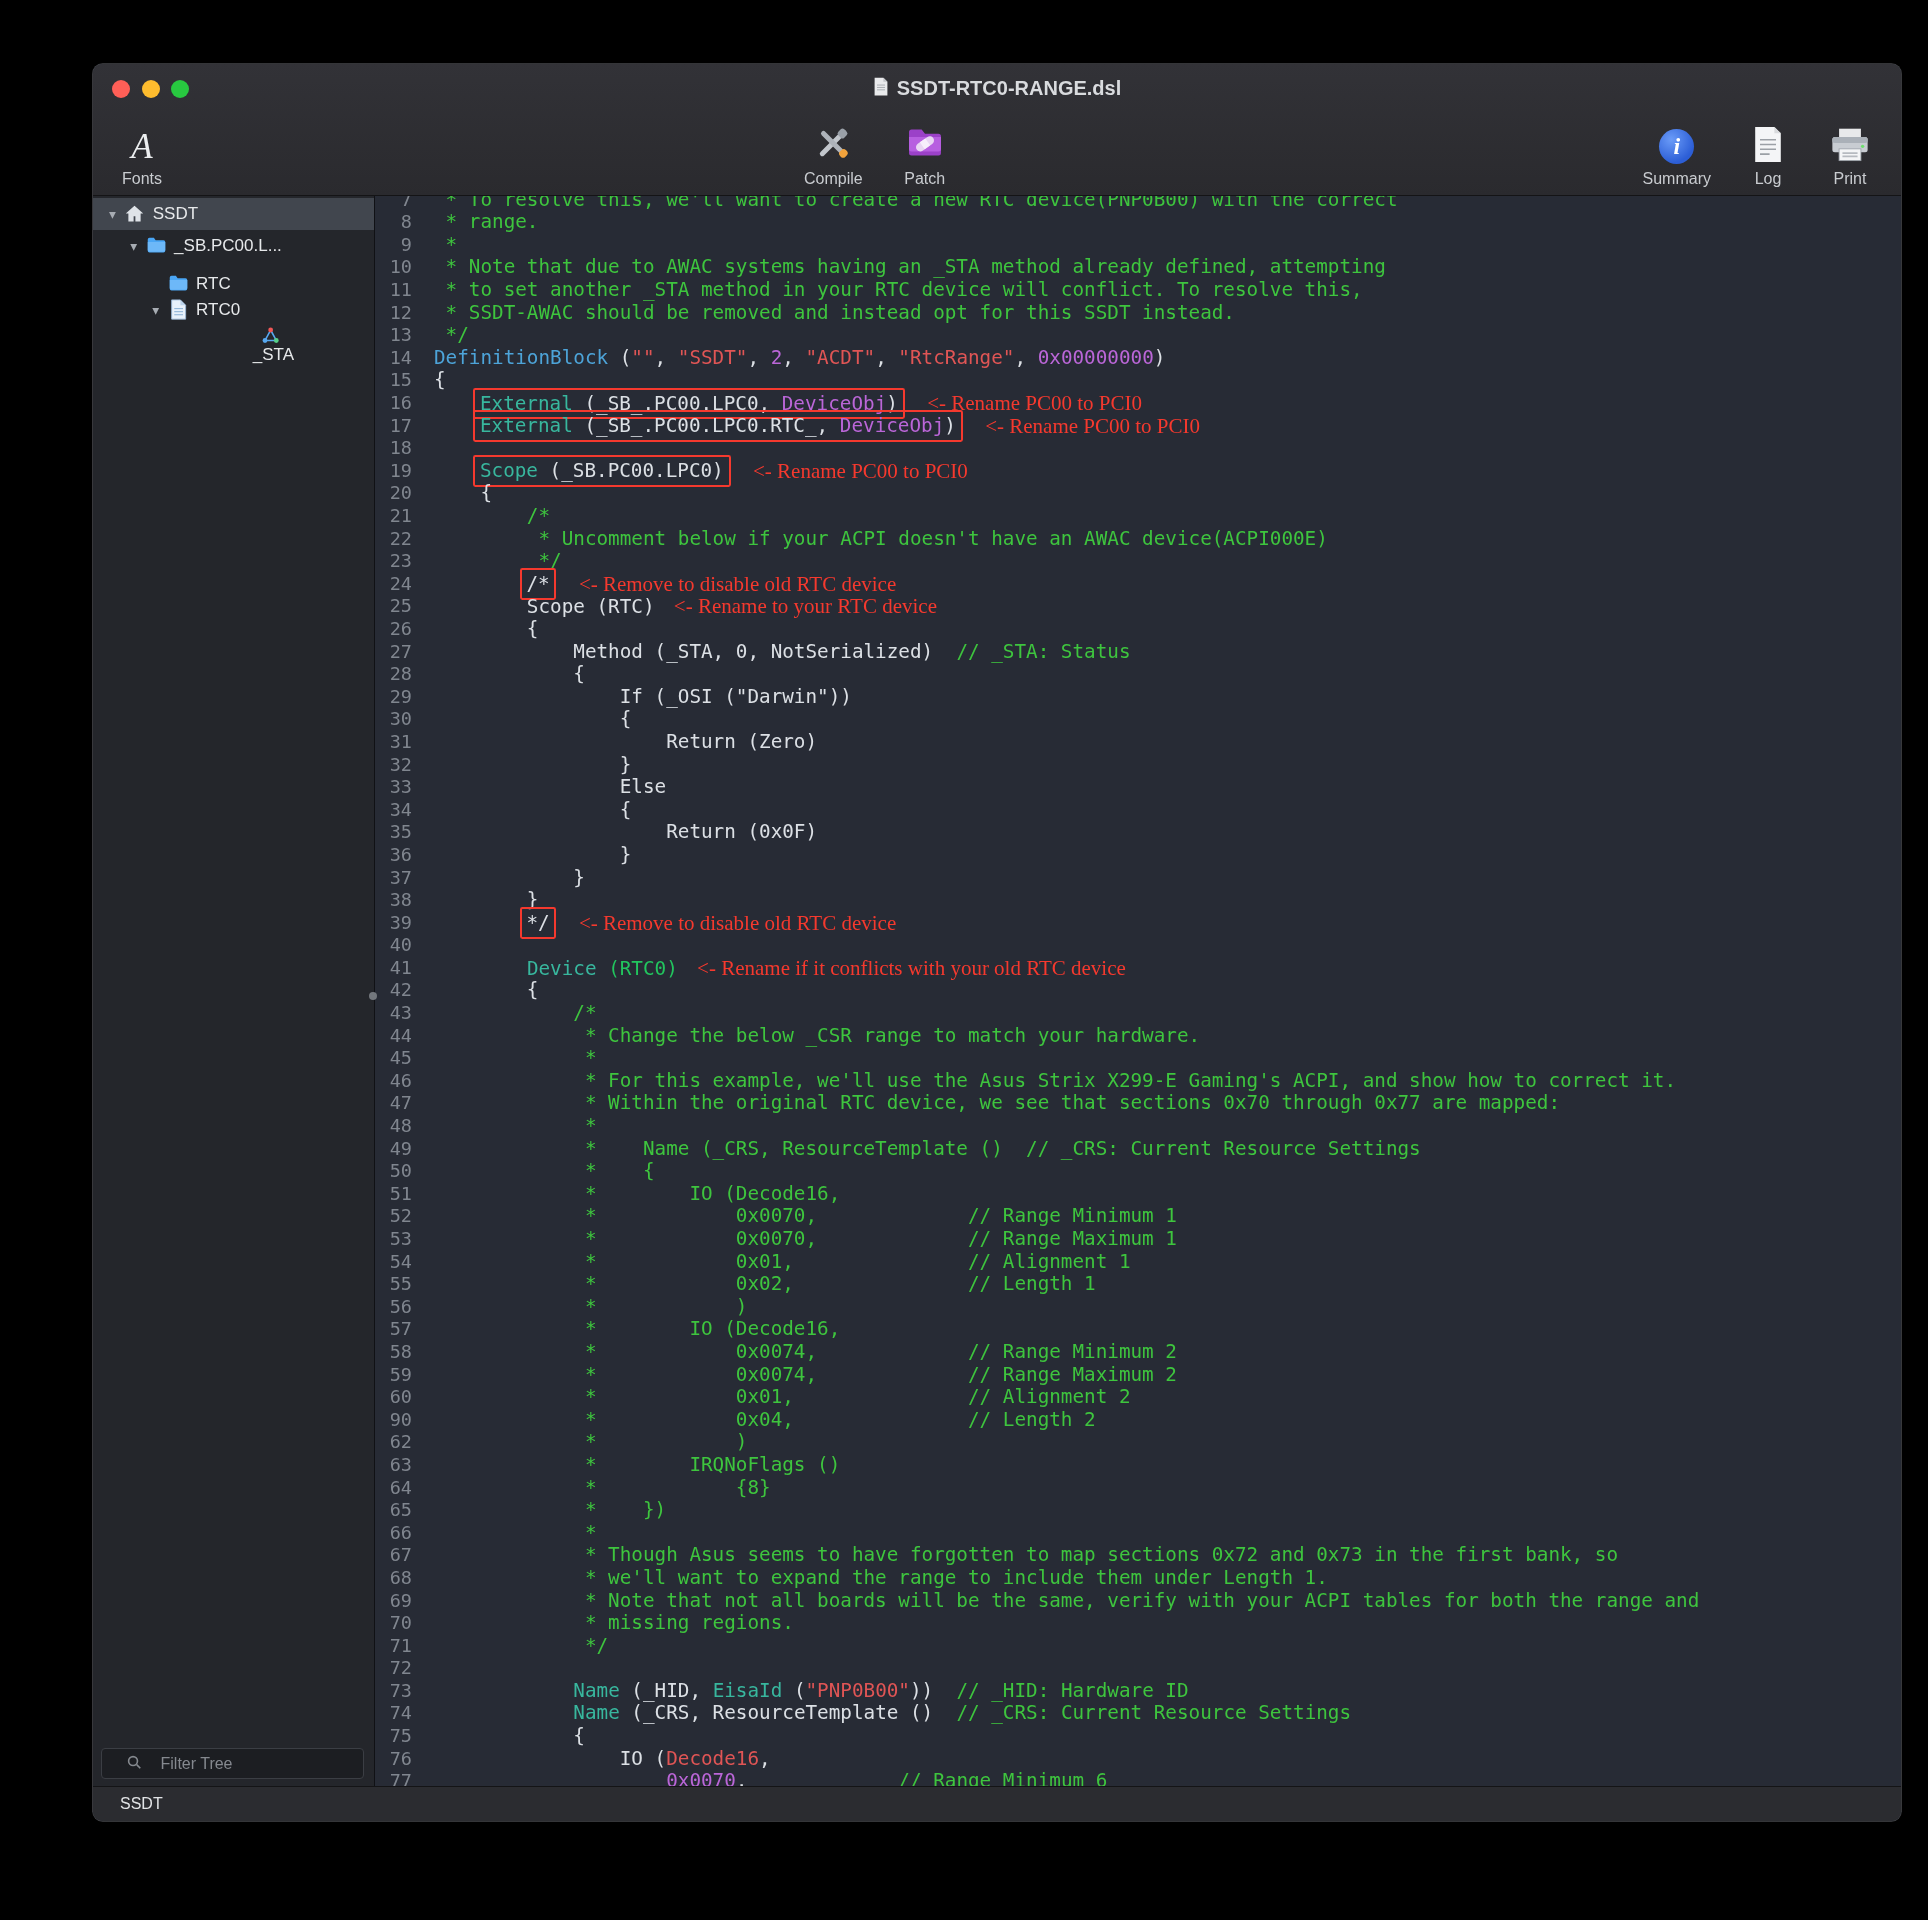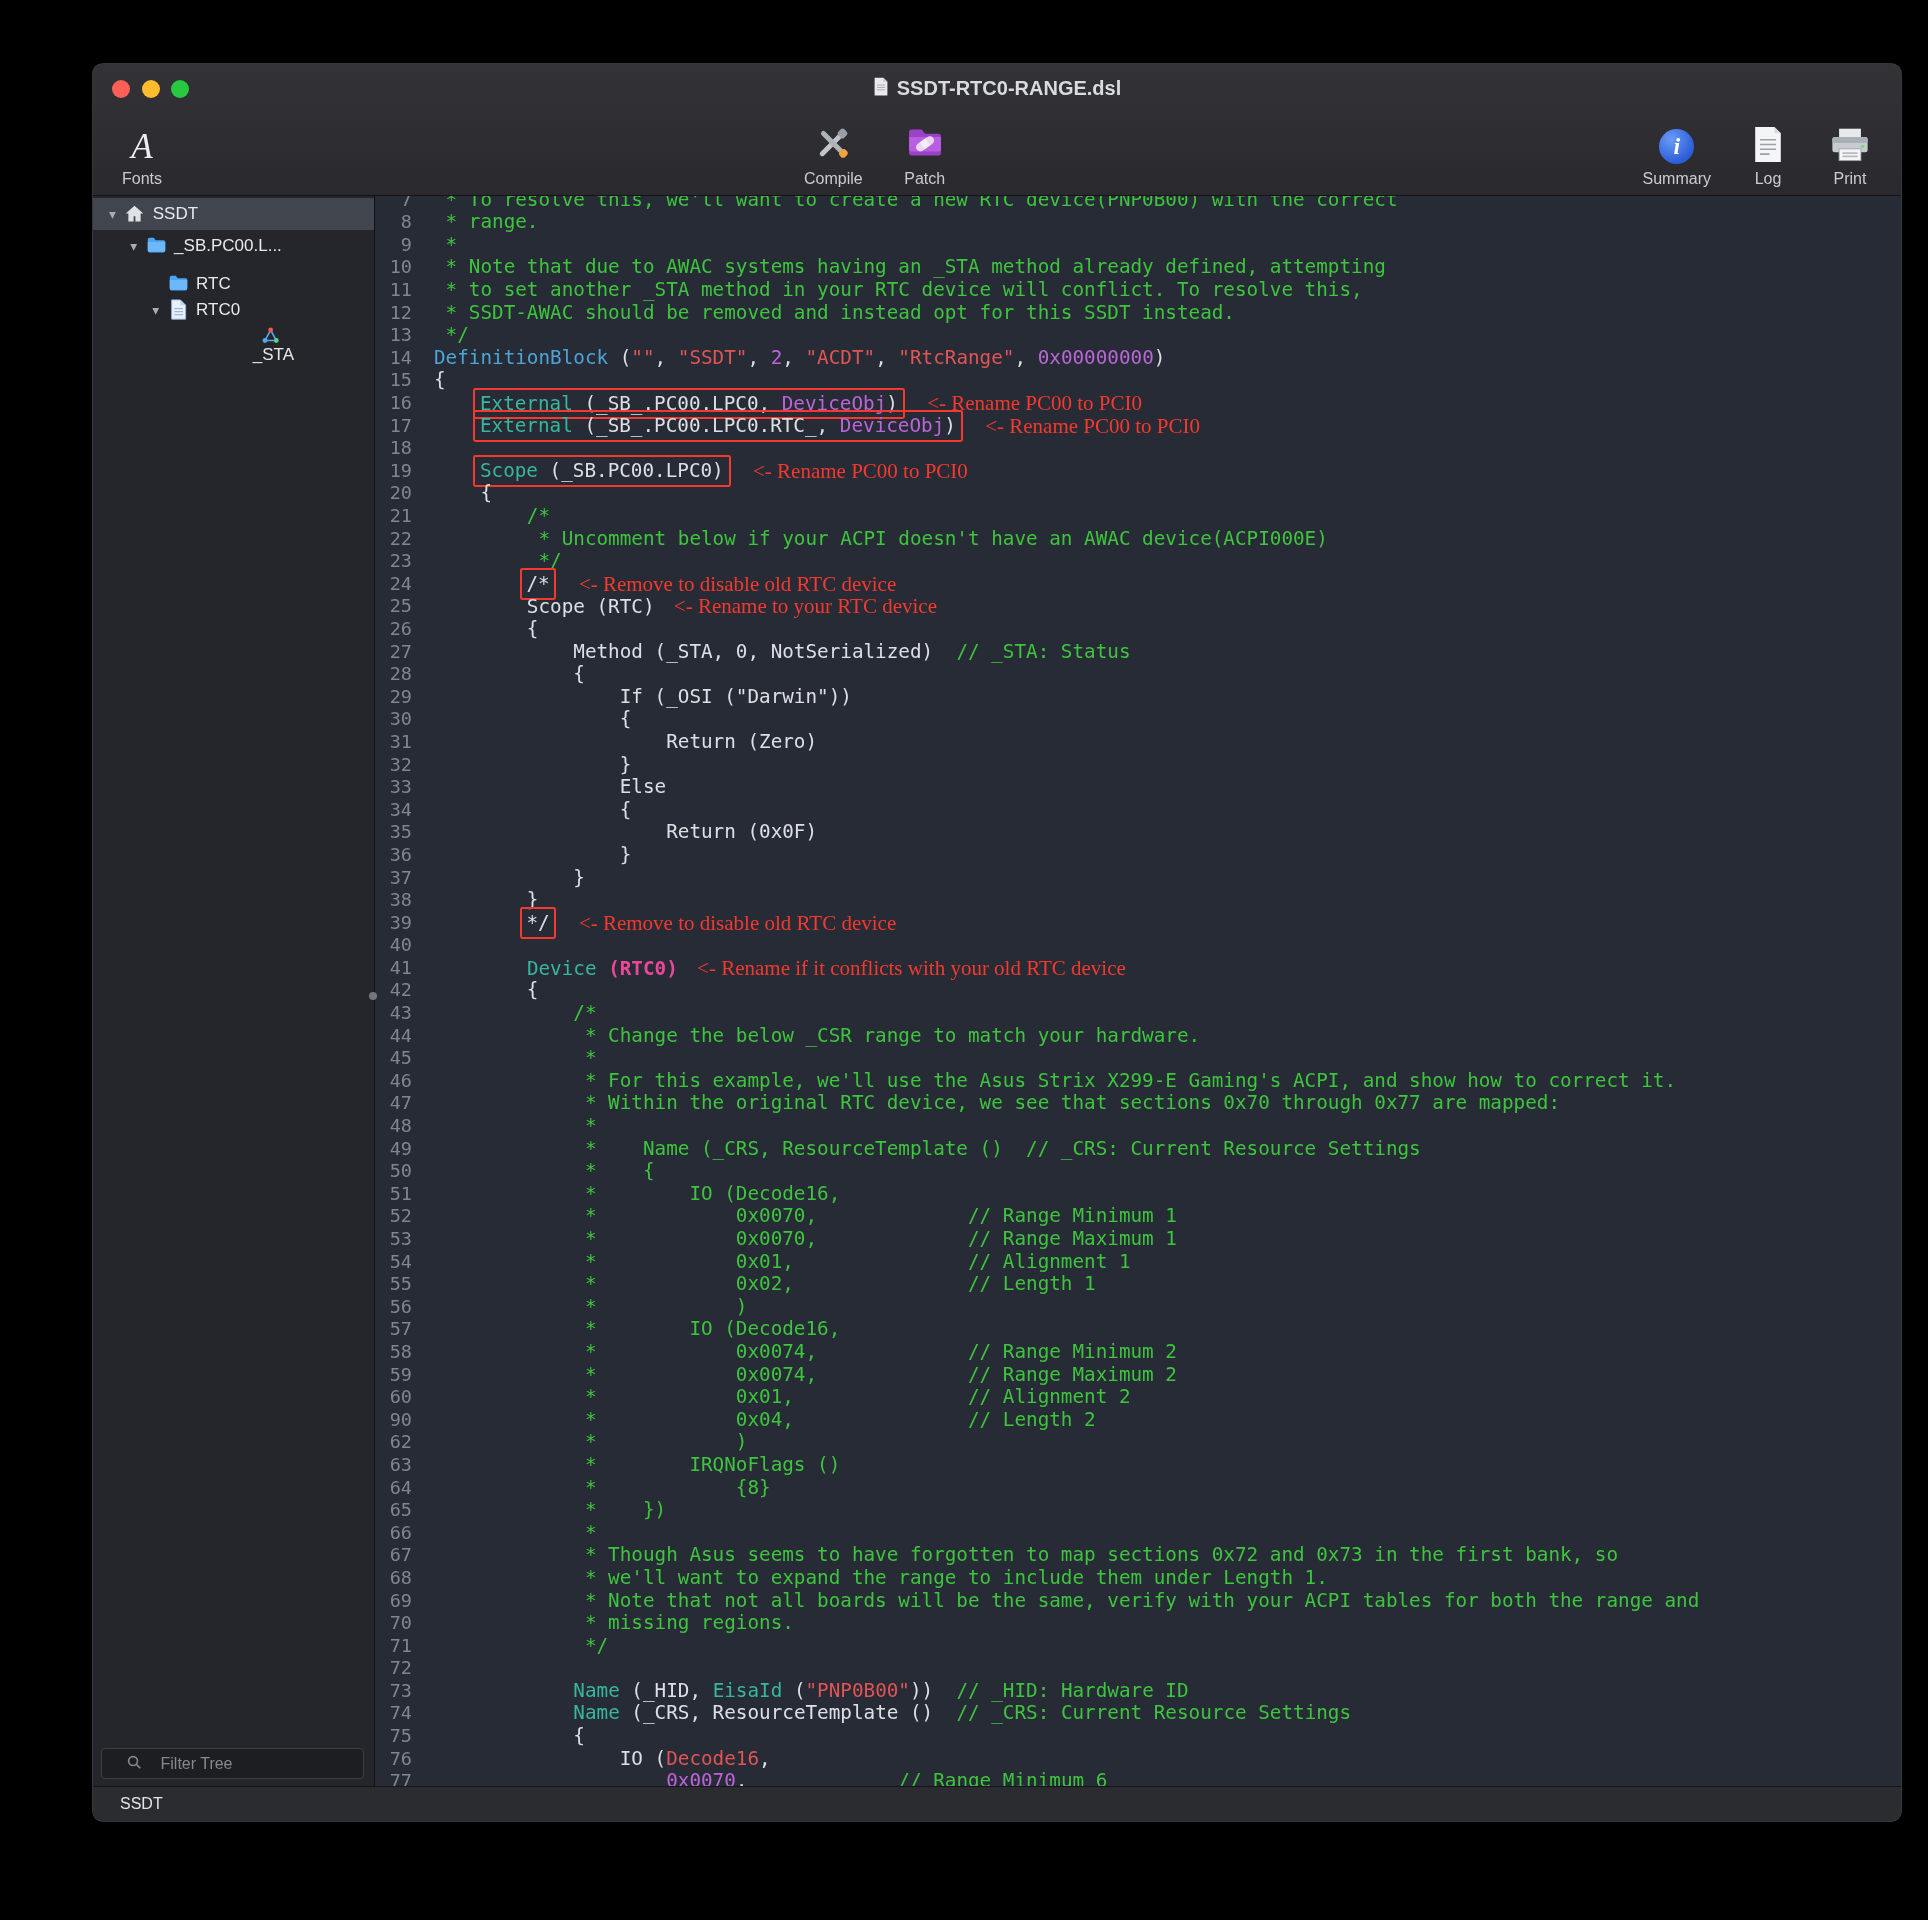--- a/index.html
+++ b/index.html
@@ -51,21 +51,21 @@
   .codewrap{position:absolute;top:-7.3px;left:0;right:0;font-family:"DejaVu Sans Mono",monospace;font-size:19.3px;}
   .line{display:flex;height:22.6px;line-height:22.6px;white-space:pre;}
   .ln{flex:0 0 37px;text-align:right;color:#80868f;font-size:18.5px;}
   .lc{margin-left:22px;}
   .t-d{color:var(--editor_default,#dce0e5);}
   .t-c{color:var(--comment_green,#3ec53e);}
   .t-k{color:var(--keyword_teal,#38b79e);}
   .t-kb{color:var(--keyword_blue,#4da4d9);}
   .t-s{color:var(--string_red,#e05555);}
   .t-p,.t-n{color:var(--literal_purple,#bb66d8);}
-  .t-b{color:#ec4899;font-weight:bold;}
+  .t-b{color:#22c55e;font-weight:normal;}
   .redbox{border:2.4px solid var(--annotation_red,#f5392e);padding:2.4px 4.8px;margin-left:-7.3px;margin-right:3.2px;border-radius:2.4px;}
   .ann{font-family:Liberation Serif, serif;font-size:21px;color:var(--annotation_red,#f5392e);margin-left:19.3px;}
 
   
   .statusbar{position:absolute;left:0;right:0;bottom:0;height:34px;background:#2b2c30;border-top:0.8px solid #141416;
     display:flex;align-items:center;padding-left:27px;font-size:16px;color:#e2e4e6;}
 </style>
 </head>
 <body>
 

